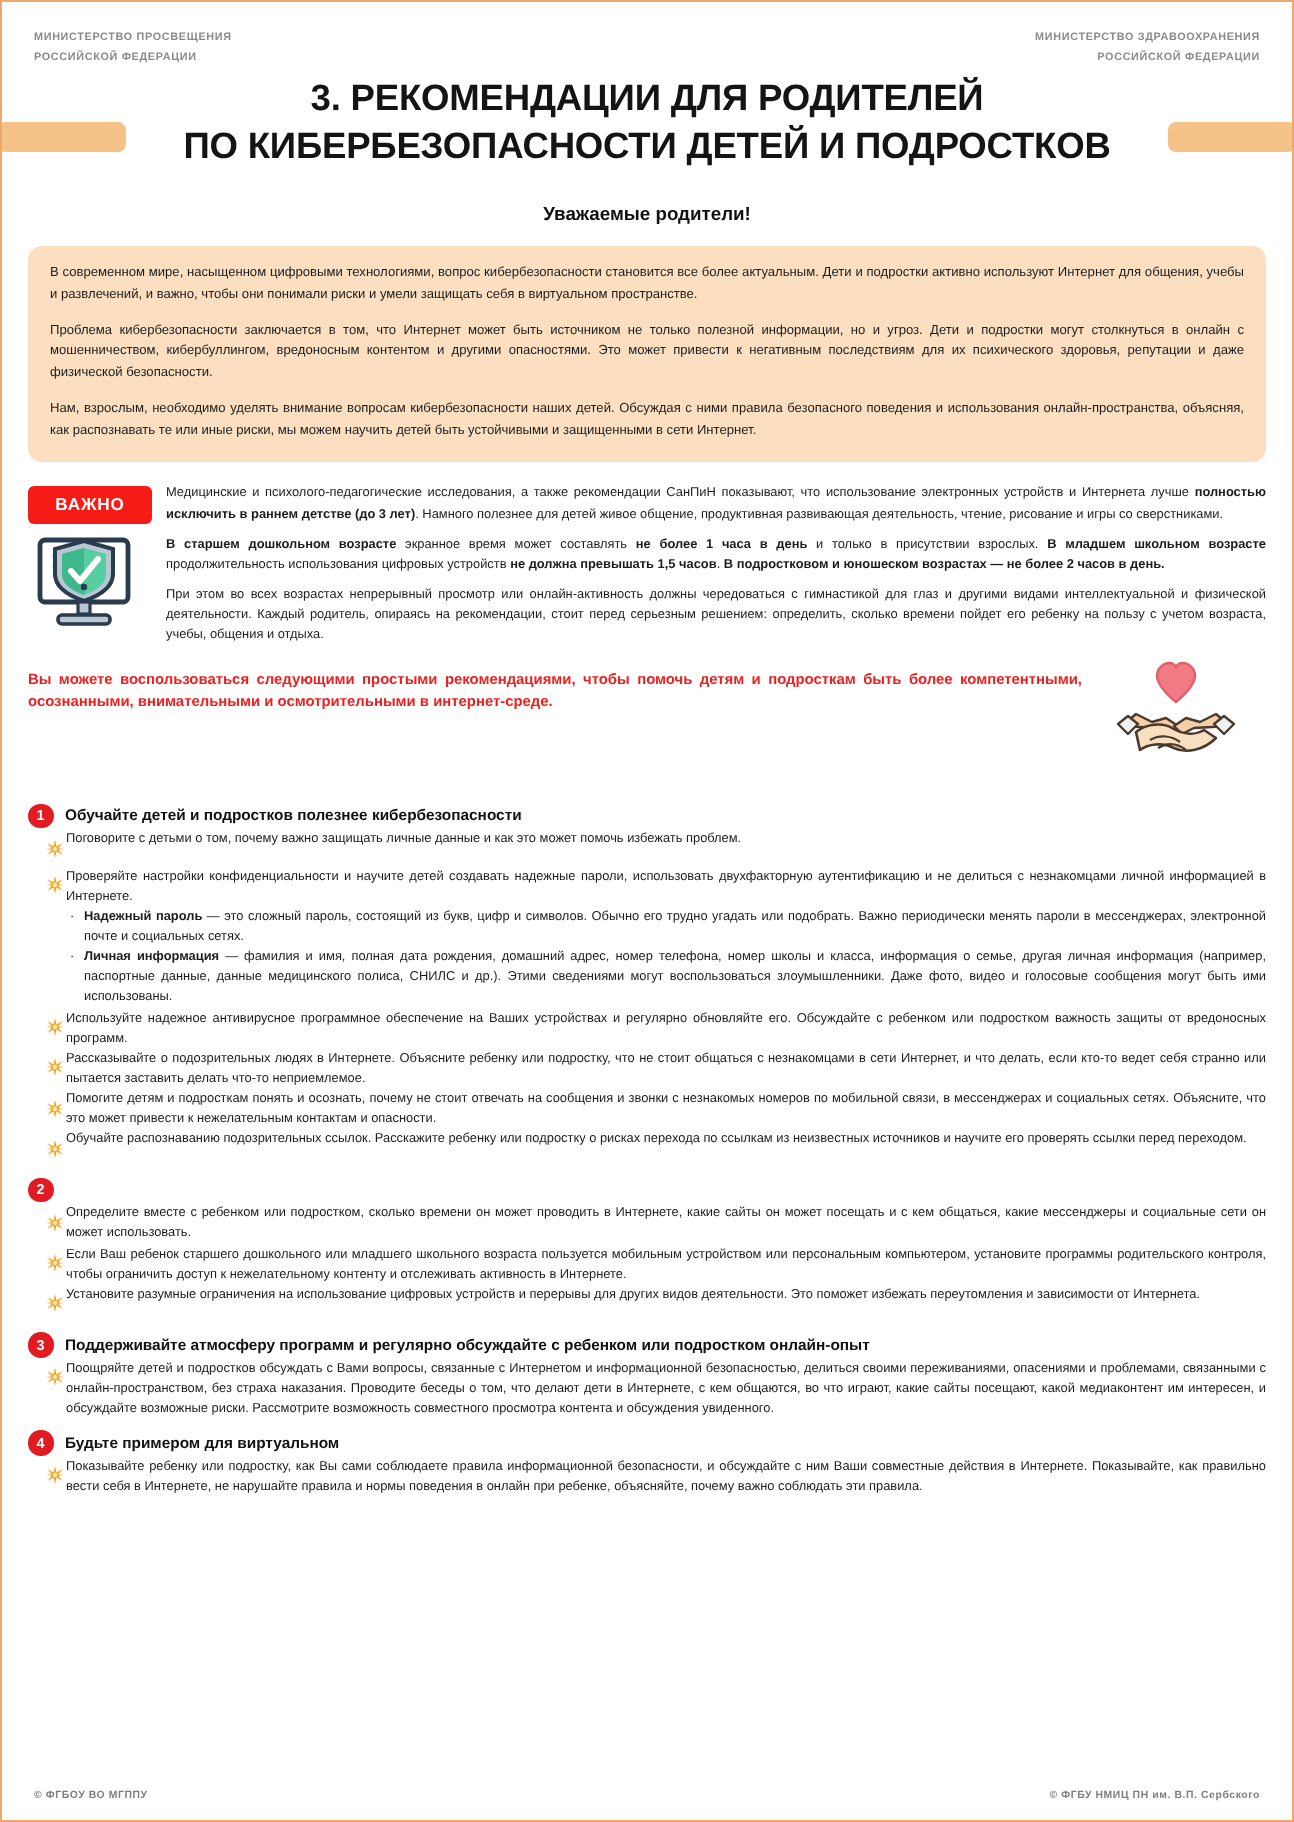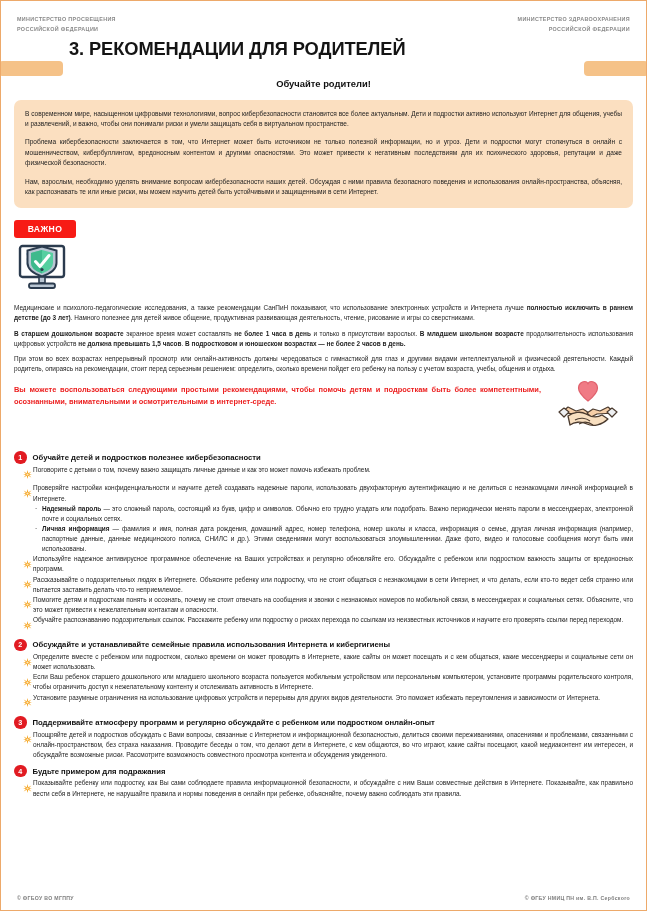--- a/index.html
+++ b/index.html
@@ -33,20 +33,21 @@
 
   .title-wrap { position: relative; margin-top: 3px; }
   .deco-bar {
     position: absolute; top: 24px;
     width: 64px; height: 15px;
     background: #f5c288; border-radius: 4px;
   }
   .deco-bar.left  { left: -2px; }
   .deco-bar.right { right: -2px; }
   .doc-title {
+    text-align: center;
     font-size: 18.3px;
     line-height: 1.29;
     font-weight: bold;
     color: #141414;
     letter-spacing: -0.1px;
     padding: 0 68px;
   }
 
   .greeting {
     text-align: center;
@@ -69,21 +70,20 @@
     color: #1d1d1d;
     text-align: justify;
   }
   .intro-box p + p { margin-top: 7.5px; }
 
   
   .important-block {
     display: flex;
     margin: 11px 13px 0 13px;
     gap: 7px;
-    flex-direction: column;
   }
   .imp-left { width: 62px; flex: 0 0 62px; padding-top: 1px; }
   .vazhno-badge {
     display: block;
     background: #f71b15;
     color: #ffffff;
     font-weight: bold;
     font-size: 8.6px;
     letter-spacing: 0.4px;
     text-align: center;
@@ -174,24 +174,25 @@
       <div>МИНИСТЕРСТВО ЗДРАВООХРАНЕНИЯ</div>
       <div>РОССИЙСКОЙ ФЕДЕРАЦИИ</div>
     </div>
   </div>
 
   <div class="title-wrap">
     <div class="deco-bar left"></div>
     <div class="deco-bar right"></div>
     <div class="doc-title">
       <div>3. РЕКОМЕНДАЦИИ ДЛЯ РОДИТЕЛЕЙ</div>
-    </div>
-  </div>
-
-  <div class="greeting">Обучайте родители!</div>
+      <div>ПО КИБЕРБЕЗОПАСНОСТИ ДЕТЕЙ И ПОДРОСТКОВ</div>
+    </div>
+  </div>
+
+  <div class="greeting">Уважаемые родители!</div>
 
   <div class="intro-box">
     <p>В современном мире, насыщенном цифровыми технологиями, вопрос кибербезопасности становится все более актуальным. Дети и подростки активно используют Интернет для общения, учебы и развлечений, и важно, чтобы они понимали риски и умели защищать себя в виртуальном пространстве.</p>
     <p>Проблема кибербезопасности заключается в том, что Интернет может быть источником не только полезной информации, но и угроз. Дети и подростки могут столкнуться в онлайн с мошенничеством, кибербуллингом, вредоносным контентом и другими опасностями. Это может привести к негативным последствиям для их психического здоровья, репутации и даже физической безопасности.</p>
     <p>Нам, взрослым, необходимо уделять внимание вопросам кибербезопасности наших детей. Обсуждая с ними правила безопасного поведения и использования онлайн-пространства, объясняя, как распознавать те или иные риски, мы можем научить детей быть устойчивыми и защищенными в сети Интернет.</p>
   </div>
 
   <div class="important-block">
     <div class="imp-left">
       <span class="vazhno-badge">ВАЖНО</span>
@@ -292,21 +293,20 @@
                 <path d="M10 0 L11.7 7.2 L18.6 3.4 L13.6 9.1 L20 10 L13.6 10.9 L18.6 16.6 L11.7 12.8 L10 20 L8.3 12.8 L1.4 16.6 L6.4 10.9 L0 10 L6.4 9.1 L1.4 3.4 L8.3 7.2 Z" fill="#f5a623"></path>
                 <circle cx="10" cy="10" r="2.4" fill="#fde9c8"></circle>
               </svg></span>
             <span class="bullet-text">Обучайте распознаванию подозрительных ссылок. Расскажите ребенку или подростку о рисках перехода по ссылкам из неизвестных источников и научите его проверять ссылки перед переходом.</span>
           </div>
         </div>
       </div>
       <div class="section">
         <div class="sec-head">
           <span class="sec-num">2</span>
-          <span class="sec-title">Обсуждайте и устанавливайте семейные правила использования Интернета и кибергигиены</span>
         </div>
         <div class="bullets">
           <div class="bullet">
             <span class="spark"><svg width="9" height="9" viewBox="0 0 20 20" aria-hidden="true">
                 <path d="M10 0 L11.7 7.2 L18.6 3.4 L13.6 9.1 L20 10 L13.6 10.9 L18.6 16.6 L11.7 12.8 L10 20 L8.3 12.8 L1.4 16.6 L6.4 10.9 L0 10 L6.4 9.1 L1.4 3.4 L8.3 7.2 Z" fill="#f5a623"></path>
                 <circle cx="10" cy="10" r="2.4" fill="#fde9c8"></circle>
               </svg></span>
             <span class="bullet-text">Определите вместе с ребенком или подростком, сколько времени он может проводить в Интернете, какие сайты он может посещать и с кем общаться, какие мессенджеры и социальные сети он может использовать.</span>
           </div>
           <div class="bullet">
@@ -336,21 +336,21 @@
                 <path d="M10 0 L11.7 7.2 L18.6 3.4 L13.6 9.1 L20 10 L13.6 10.9 L18.6 16.6 L11.7 12.8 L10 20 L8.3 12.8 L1.4 16.6 L6.4 10.9 L0 10 L6.4 9.1 L1.4 3.4 L8.3 7.2 Z" fill="#f5a623"></path>
                 <circle cx="10" cy="10" r="2.4" fill="#fde9c8"></circle>
               </svg></span>
             <span class="bullet-text">Поощряйте детей и подростков обсуждать с Вами вопросы, связанные с Интернетом и информационной безопасностью, делиться своими переживаниями, опасениями и проблемами, связанными с онлайн-пространством, без страха наказания. Проводите беседы о том, что делают дети в Интернете, с кем общаются, во что играют, какие сайты посещают, какой медиаконтент им интересен, и обсуждайте возможные риски. Рассмотрите возможность совместного просмотра контента и обсуждения увиденного.</span>
           </div>
         </div>
       </div>
       <div class="section">
         <div class="sec-head">
           <span class="sec-num">4</span>
-          <span class="sec-title">Будьте примером для подражания</span>
+          <span class="sec-title">Будьте примером для виртуальном</span>
         </div>
         <div class="bullets">
           <div class="bullet">
             <span class="spark"><svg width="9" height="9" viewBox="0 0 20 20" aria-hidden="true">
                 <path d="M10 0 L11.7 7.2 L18.6 3.4 L13.6 9.1 L20 10 L13.6 10.9 L18.6 16.6 L11.7 12.8 L10 20 L8.3 12.8 L1.4 16.6 L6.4 10.9 L0 10 L6.4 9.1 L1.4 3.4 L8.3 7.2 Z" fill="#f5a623"></path>
                 <circle cx="10" cy="10" r="2.4" fill="#fde9c8"></circle>
               </svg></span>
             <span class="bullet-text">Показывайте ребенку или подростку, как Вы сами соблюдаете правила информационной безопасности, и обсуждайте с ним Ваши совместные действия в Интернете. Показывайте, как правильно вести себя в Интернете, не нарушайте правила и нормы поведения в онлайн при ребенке, объясняйте, почему важно соблюдать эти правила.</span>
           </div>
         </div>

